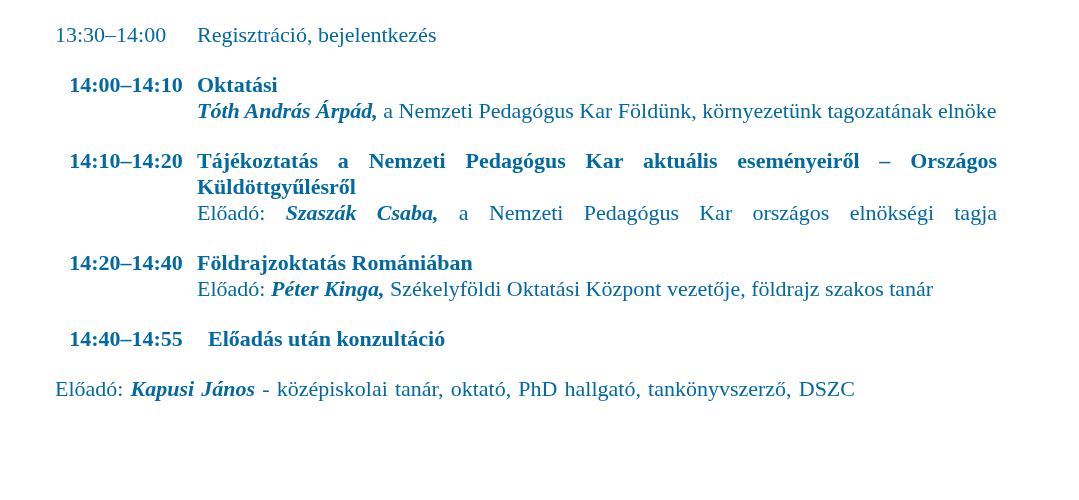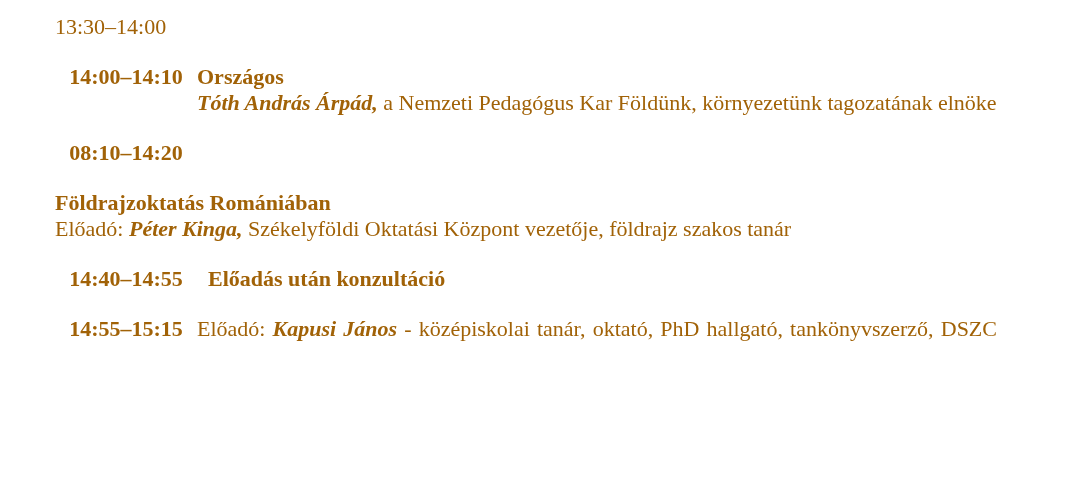--- a/index.html
+++ b/index.html
@@ -9,22 +9,23 @@
   }
   body {
     width: 1079px;
     height: 500px;
     overflow: hidden;
   }
   .doc {
     font-family: "Liberation Serif", serif;
     font-size: 22px;
     line-height: 26px;
-    color: #a16207;
+    color: #0369a1;
     padding: 14px 0 0 55px;
+    margin-top: 8px;
   }
   .row {
     display: flex;
     margin-bottom: 24px;
   }
   .time {
     flex: 0 0 142px;
     width: 142px;
   }
   .time.bold {
@@ -48,48 +49,55 @@
   .b  { font-weight: bold; }
   .bi { font-weight: bold; font-style: italic; }
 </style>
 </head>
 <body>
 
 <div class="doc">
 
   <section class="row">
     <div class="time">13:30–14:00</div>
+    <div class="content">
+      <p class="para">Regisztráció, bejelentkezés</p>
+    </div>
   </section>
 
   <section class="row">
     <div class="time bold">14:00–14:10</div>
     <div class="content">
-      <p class="para b">Országos</p>
+      <p class="para b">Oktatási</p>
       <p class="para justify"><span class="bi">Tóth András Árpád,</span><span> a Nemzeti Pedagógus Kar Földünk, környezetünk tagozatának elnöke</span></p>
     </div>
   </section>
 
   <section class="row">
-    <div class="time bold">08:10–14:20</div>
+    <div class="time bold">14:10–14:20</div>
+    <div class="content">
+      <p class="para b justify">Tájékoztatás a Nemzeti Pedagógus Kar aktuális eseményeiről – Országos Küldöttgyűlésről</p>
+      <p class="para justify-last"><span>Előadó: </span><span class="bi">Szaszák Csaba,</span><span> a Nemzeti Pedagógus Kar országos elnökségi tagja</span></p>
+    </div>
   </section>
 
   <section class="row">
+    <div class="time bold">14:20–14:40</div>
     <div class="content">
       <p class="para b">Földrajzoktatás Romániában</p>
       <p class="para"><span>Előadó: </span><span class="bi">Péter Kinga,</span><span> Székelyföldi Oktatási Központ vezetője, földrajz szakos tanár</span></p>
     </div>
   </section>
 
   <section class="row">
     <div class="time bold">14:40–14:55</div>
     <div class="content">
       <p class="para b">&nbsp;&nbsp;Előadás után konzultáció</p>
     </div>
   </section>
 
   <section class="row">
-    <div class="time bold">14:55–15:15</div>
     <div class="content">
       <p class="para justify-last"><span>Előadó: </span><span class="bi">Kapusi János</span><span> - középiskolai tanár, oktató, PhD hallgató, tankönyvszerző, DSZC</span></p>
     </div>
   </section>
 
 </div>
 
 </body></html>

